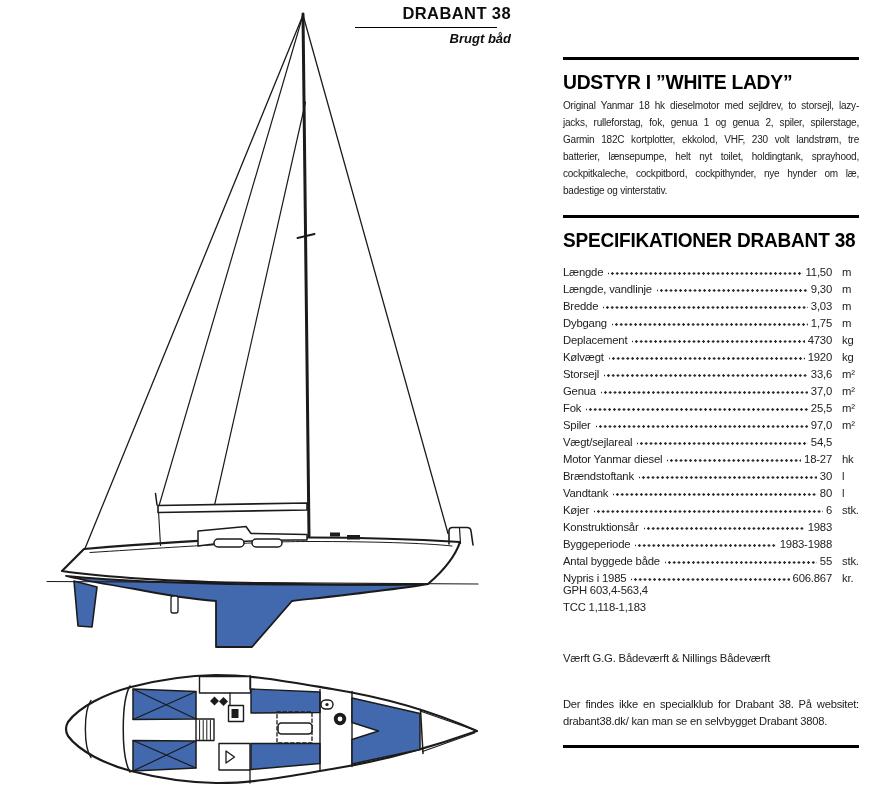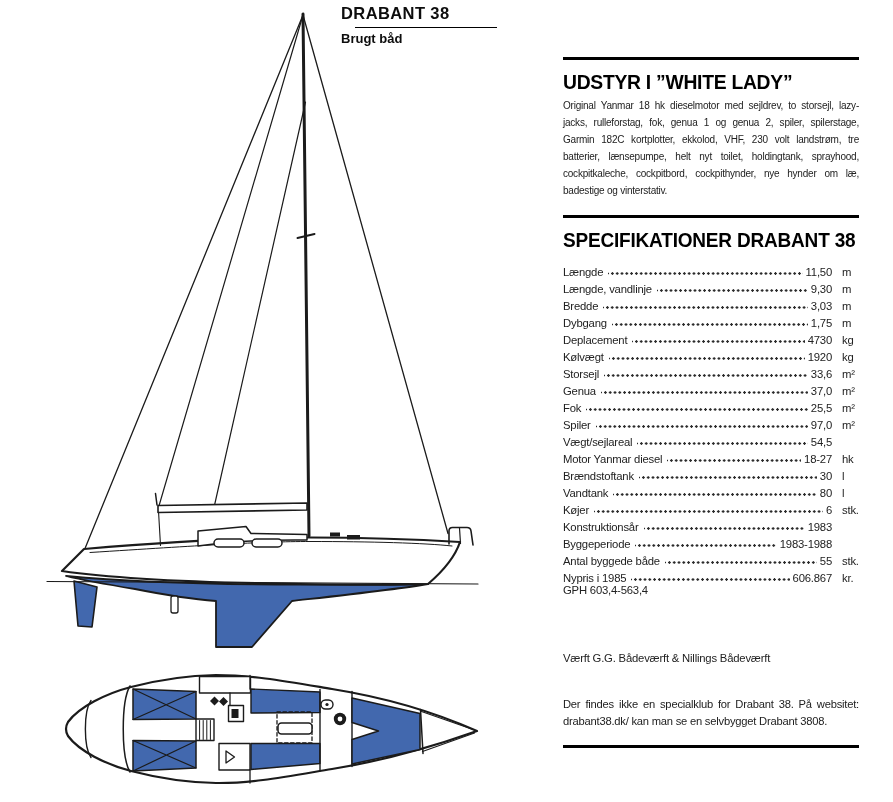--- a/index.html
+++ b/index.html
@@ -9,24 +9,24 @@
     --hull-blue:#4268ae; --line-color:#1b1b1b;
   }
   
   .drawing-svg{position:absolute;left:0;top:0;}
   .ln{stroke:var(--line-color);fill:none;stroke-linecap:round;stroke-linejoin:round;}
   .fillw{fill:#ffffff;stroke:var(--line-color);stroke-linejoin:round;}
   .fillb{fill:var(--hull-blue);stroke:var(--line-color);stroke-linejoin:round;}
   .fillk{fill:var(--line-color);stroke:none;}
 
   
-  .titleblock{position:absolute;left:341px;top:4px;width:170px;text-align:left;}
+  .titleblock{position:absolute;left:341px;top:4px;width:170px;text-align:right;}
   .boat-title{font-size:16.5px;font-weight:bold;letter-spacing:.4px;color:#0d0d0d;white-space:nowrap;}
   .title-rule{width:142px;height:0;border-top:1.6px solid #000;margin:4px auto 0;}
-  .boat-subtitle{margin-top:3px;font-size:13px;font-weight:bold;color:#0d0d0d;}
+  .boat-subtitle{margin-top:3px;font-size:13px;font-style:italic;font-weight:bold;color:#0d0d0d;}
 
   
   .rightcol{position:absolute;left:563px;top:0;width:296px;height:691px;}
   .hrule{position:absolute;left:0;width:296px;height:3px;background:#000;}
   .rule-top{top:57px;} .rule-mid{top:215px;} .rule-bottom{top:745px;}
   .eq-heading{
     position:absolute;left:0;top:70px;font-size:21px;font-weight:bold;color:#000;
     letter-spacing:-.3px;white-space:nowrap;transform:scaleX(.92);transform-origin:left center;
   }
   .eq-body{
@@ -293,20 +293,21 @@
           <span class="spec-value">55</span>
           <span class="spec-unit">stk.</span>
         </div>
         <div class="spec-row">
           <span class="spec-label">Nypris i 1985</span>
           <span class="spec-leader"></span>
           <span class="spec-value">606.867</span>
           <span class="spec-unit">kr.</span>
         </div>
         <div class="spec-plain">GPH 603,4-563,4</div>
+        <div class="spec-plain">TCC 1,118-1,183</div>
       </div>
 
     <div class="yard-line">Værft G.G. Bådeværft &amp; Nillings Bådeværft</div>
     <div class="club-note">Der findes ikke en specialklub for Drabant 38. På websitet: drabant38.dk/ kan man se en selvbygget Drabant 3808.</div>
 
     <div class="hrule rule-bottom"></div>
   </div>
 </div>
 
 </body></html>

